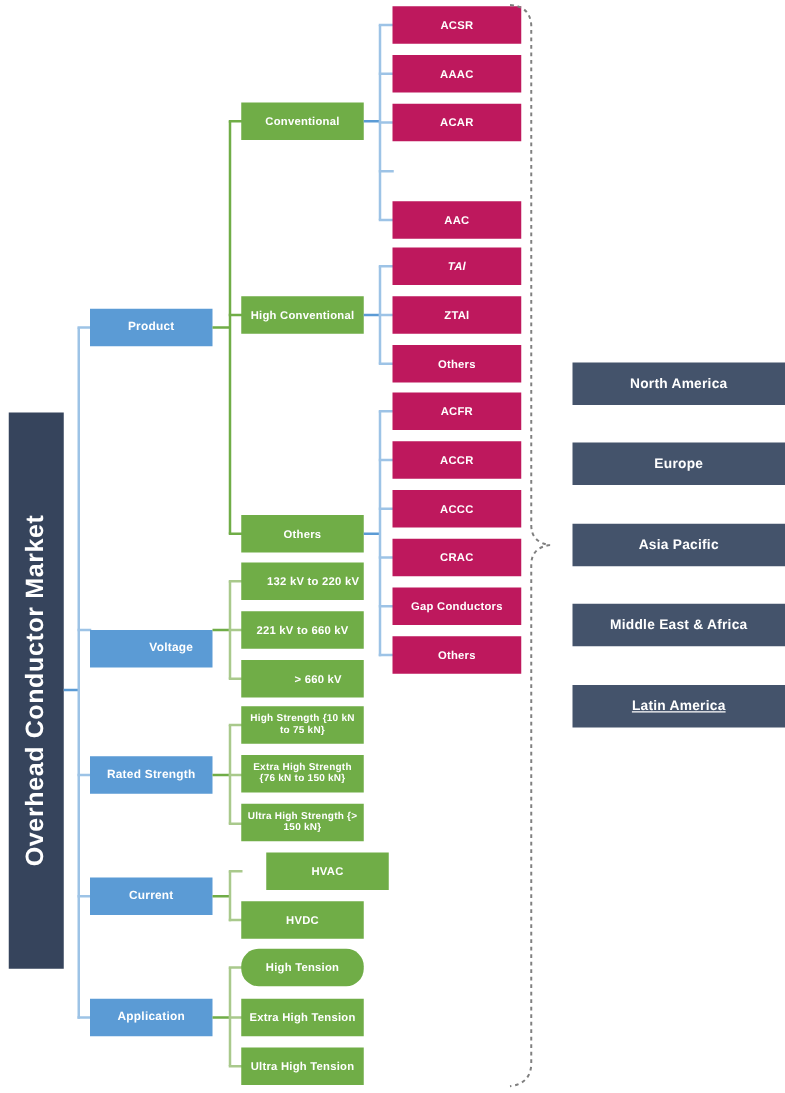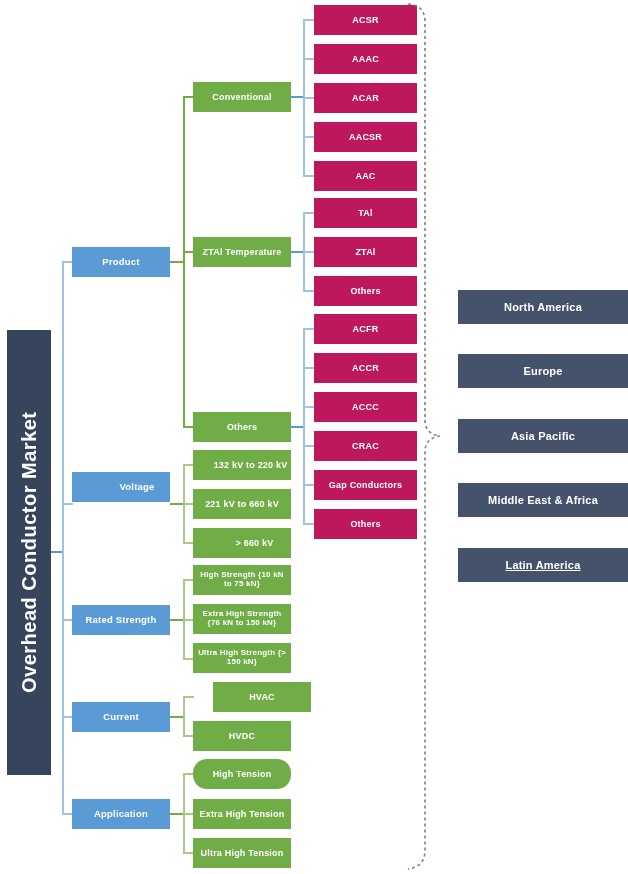--- a/index.html
+++ b/index.html
@@ -46,66 +46,65 @@
   <div class="box root-title">Overhead Conductor Market</div>
 
   <div class="ln ln-blue-d" style="left:51px;top:551px;width:12px;height:2px;"></div>
 
   <div class="ln ln-blue" style="left:62px;top:262px;width:2px;height:553px;"></div>
 
   <div class="ln ln-blue" style="left:62px;top:261px;width:11px;height:2px;"></div>
   <div class="box lvl1" style="top:247px;">Product</div>
 
   <div class="ln ln-blue" style="left:62px;top:503px;width:11px;height:2px;"></div>
-  <div class="box lvl1" style="top:472px;padding-left:32px;">Voltage</div>
+  <div class="box lvl1" style="top:504px;padding-left:32px;">Voltage</div>
 
   <div class="ln ln-blue" style="left:62px;top:619px;width:11px;height:2px;"></div>
   <div class="box lvl1" style="top:605px;">Rated Strength</div>
 
   <div class="ln ln-blue" style="left:62px;top:716px;width:11px;height:2px;"></div>
   <div class="box lvl1" style="top:702px;">Current</div>
 
   <div class="ln ln-blue" style="left:62px;top:813px;width:11px;height:2px;"></div>
   <div class="box lvl1" style="top:799px;text-align:right;">Application</div>
 
   <div class="ln ln-green-d" style="left:170px;top:261px;width:14px;height:2px;"></div>
   <div class="ln ln-green-d" style="left:183px;top:97px;width:2px;height:330px;"></div>
 
   <div class="ln ln-green-d" style="left:183px;top:96px;width:11px;height:2px;"></div>
   <div class="box lvl2" style="top:82px;">Conventional</div>
 
   <div class="ln ln-green-d" style="left:183px;top:251px;width:11px;height:2px;"></div>
-  <div class="box lvl2" style="top:237px;">ZTAl Temperature</div>
+  <div class="box lvl2" style="top:237px;">High Conventional</div>
 
   <div class="ln ln-green-d" style="left:183px;top:426px;width:11px;height:2px;"></div>
   <div class="box lvl2" style="top:412px;">Others</div>
 
   <div class="ln ln-blue-d" style="left:291px;top:96px;width:13px;height:2px;"></div>
   <div class="ln ln-blue" style="left:303px;top:20px;width:2px;height:156px;"></div>
 
   <div class="ln ln-blue" style="left:303px;top:19px;width:12px;height:2px;"></div>
   <div class="box lvl3" style="top:5px;">ACSR</div>
 
   <div class="ln ln-blue" style="left:303px;top:58px;width:12px;height:2px;"></div>
   <div class="box lvl3" style="top:44px;">AAAC</div>
 
   <div class="ln ln-blue" style="left:303px;top:97px;width:12px;height:2px;"></div>
   <div class="box lvl3" style="top:83px;">ACAR</div>
 
   <div class="ln ln-blue" style="left:303px;top:136px;width:12px;height:2px;"></div>
-  <div class="box lvl3" style="top:122px;">AACSR</div>
 
   <div class="ln ln-blue" style="left:303px;top:175px;width:12px;height:2px;"></div>
   <div class="box lvl3" style="top:161px;">AAC</div>
 
   <div class="ln ln-blue-d" style="left:291px;top:251px;width:13px;height:2px;"></div>
   <div class="ln ln-blue" style="left:303px;top:213px;width:2px;height:78px;"></div>
 
   <div class="ln ln-blue" style="left:303px;top:212px;width:12px;height:2px;"></div>
-  <div class="box lvl3" style="top:198px;">TAl</div>
+  <div class="box lvl3" style="top:198px;font-style:italic;">TAl</div>
 
   <div class="ln ln-blue" style="left:303px;top:251px;width:12px;height:2px;"></div>
   <div class="box lvl3" style="top:237px;">ZTAl</div>
 
   <div class="ln ln-blue" style="left:303px;top:290px;width:12px;height:2px;"></div>
   <div class="box lvl3" style="top:276px;">Others</div>
 
   <div class="ln ln-blue-d" style="left:291px;top:426px;width:13px;height:2px;"></div>
   <div class="ln ln-blue" style="left:303px;top:329px;width:2px;height:196px;"></div>
 

